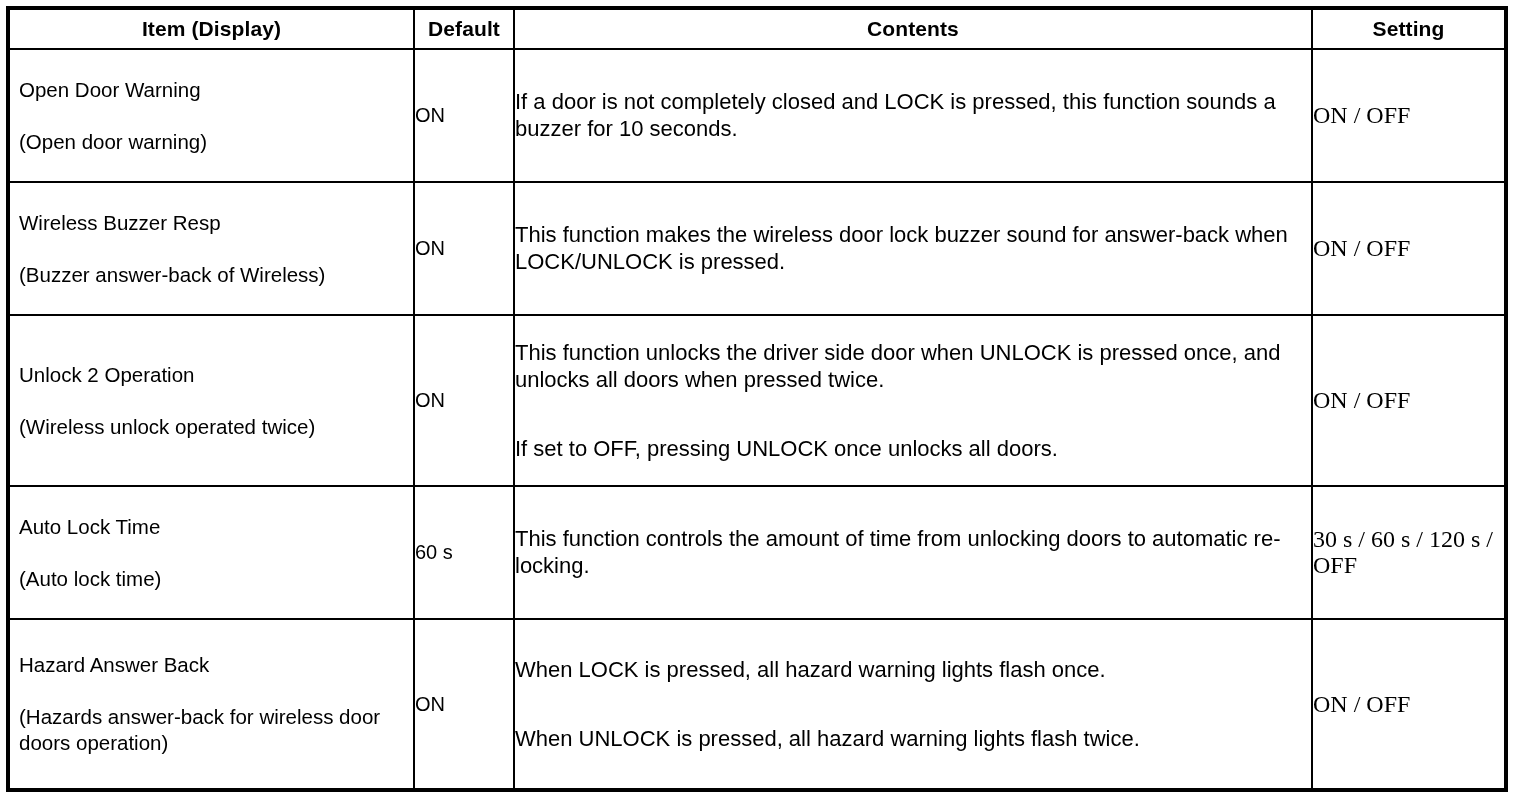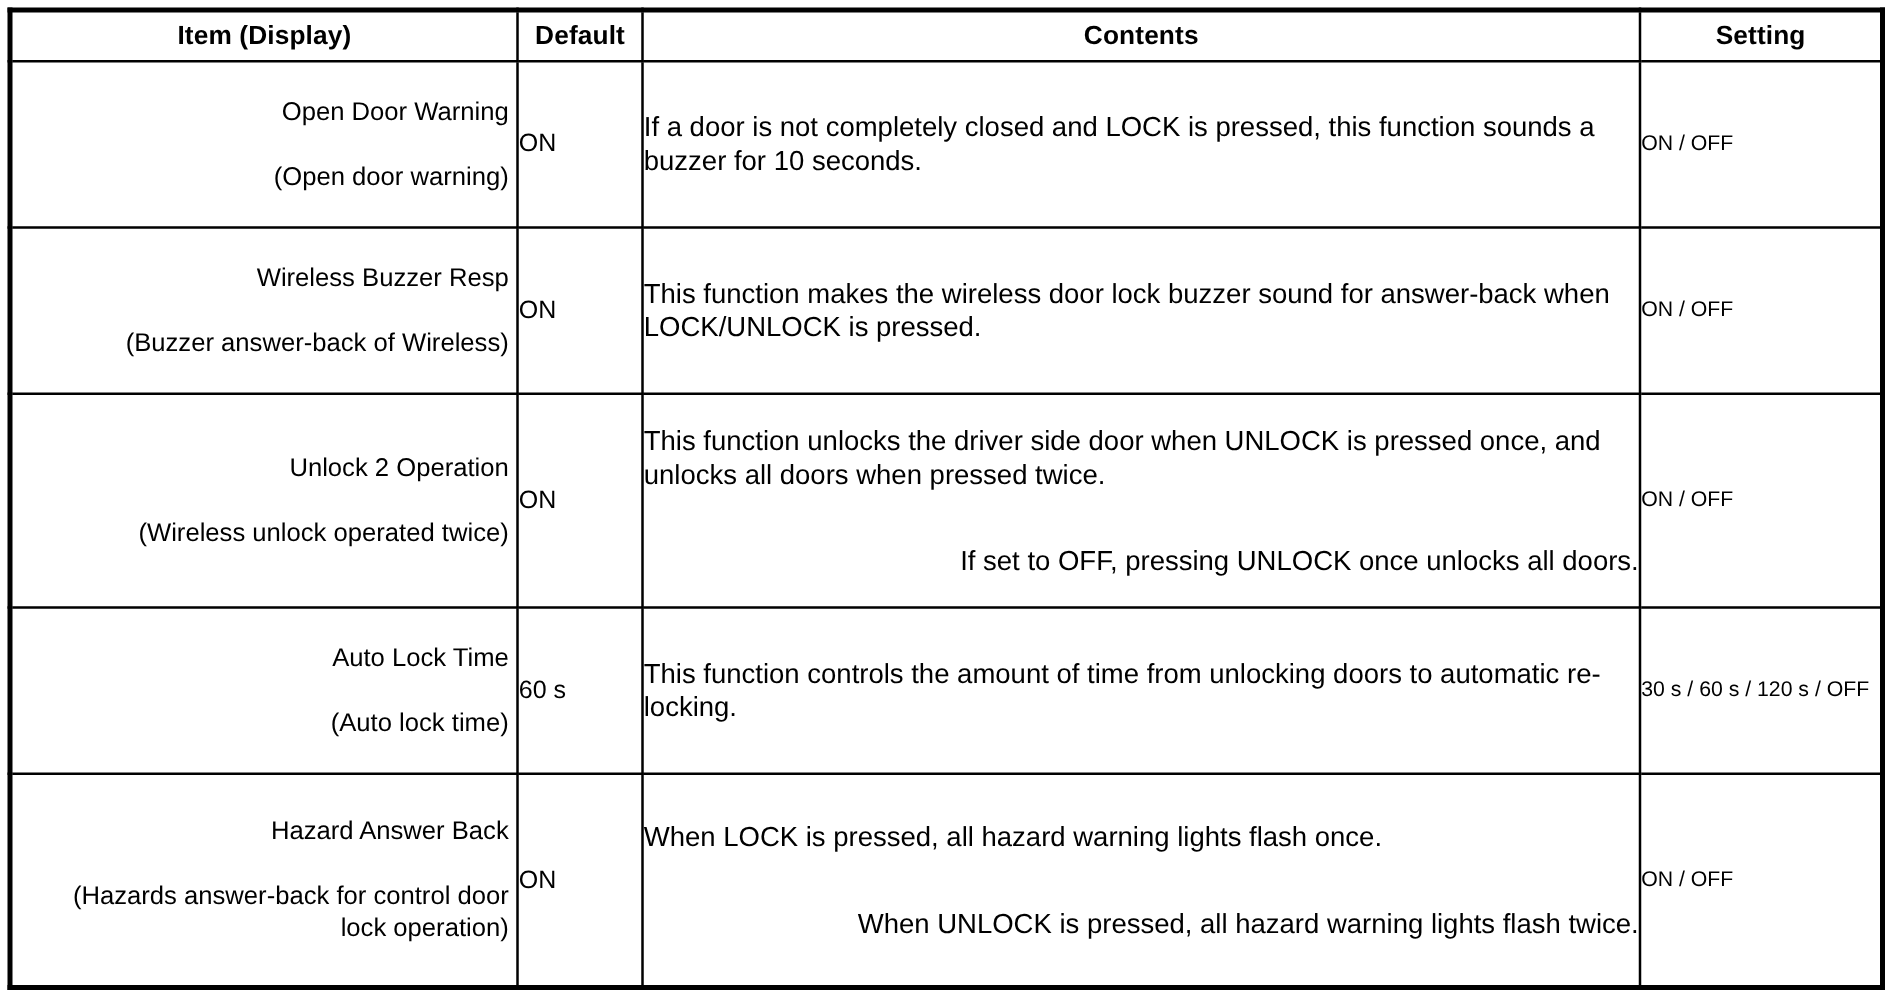--- a/index.html
+++ b/index.html
@@ -58,21 +58,20 @@
   }
 
   
   td.item {
     vertical-align: top;
   }
   .item-inner {
     padding: 9px 6px 9px 9px;
     font-size: 20.5px;
     line-height: 25px;
-    text-align: right;
   }
   .item-name {
     margin: 0;
     white-space: nowrap;
   }
   .item-alt {
     margin: 27px 0 0 0;
   }
   .item-alt.wrapped {
     white-space: normal;
@@ -93,29 +92,29 @@
     vertical-align: middle;
     font-size: 22px;
     line-height: 27px;
     padding: 6px 10px 6px 12px;
   }
   .contents p {
     margin: 0;
   }
   .contents p + p {
     margin-top: 42px;
-    text-align: right;
   }
 
   
   td.setting {
     vertical-align: middle;
-    font-size: 17px;
+    font-size: 24px;
     line-height: 26px;
     padding: 6px 8px 6px 10px;
+    font-family: Liberation Serif, serif;
   }
 </style>
 </head>
 <body>
 
 <div class="table-wrap">
   <table class="spec">
     <colgroup>
       <col class="c-item">
       <col class="c-default">
@@ -181,21 +180,21 @@
           <td class="default">60 s</td>
           <td class="contents">
             <p>This function controls the amount of time from unlocking doors to automatic re-locking.</p>
           </td>
           <td class="setting">30 s / 60 s / 120 s / OFF</td>
         </tr>
         <tr>
           <td class="item">
             <div class="item-inner">
               <p class="item-name">Hazard Answer Back</p>
-              <p class="item-alt wrapped">(Hazards answer-back for control door lock operation)</p>
+              <p class="item-alt wrapped">(Hazards answer-back for wireless door doors operation)</p>
             </div>
           </td>
           <td class="default">ON</td>
           <td class="contents">
             <p>When LOCK is pressed, all hazard warning lights flash once.</p>
             <p>When UNLOCK is pressed, all hazard warning lights flash twice.</p>
           </td>
           <td class="setting">ON / OFF</td>
         </tr>
       </tbody>

